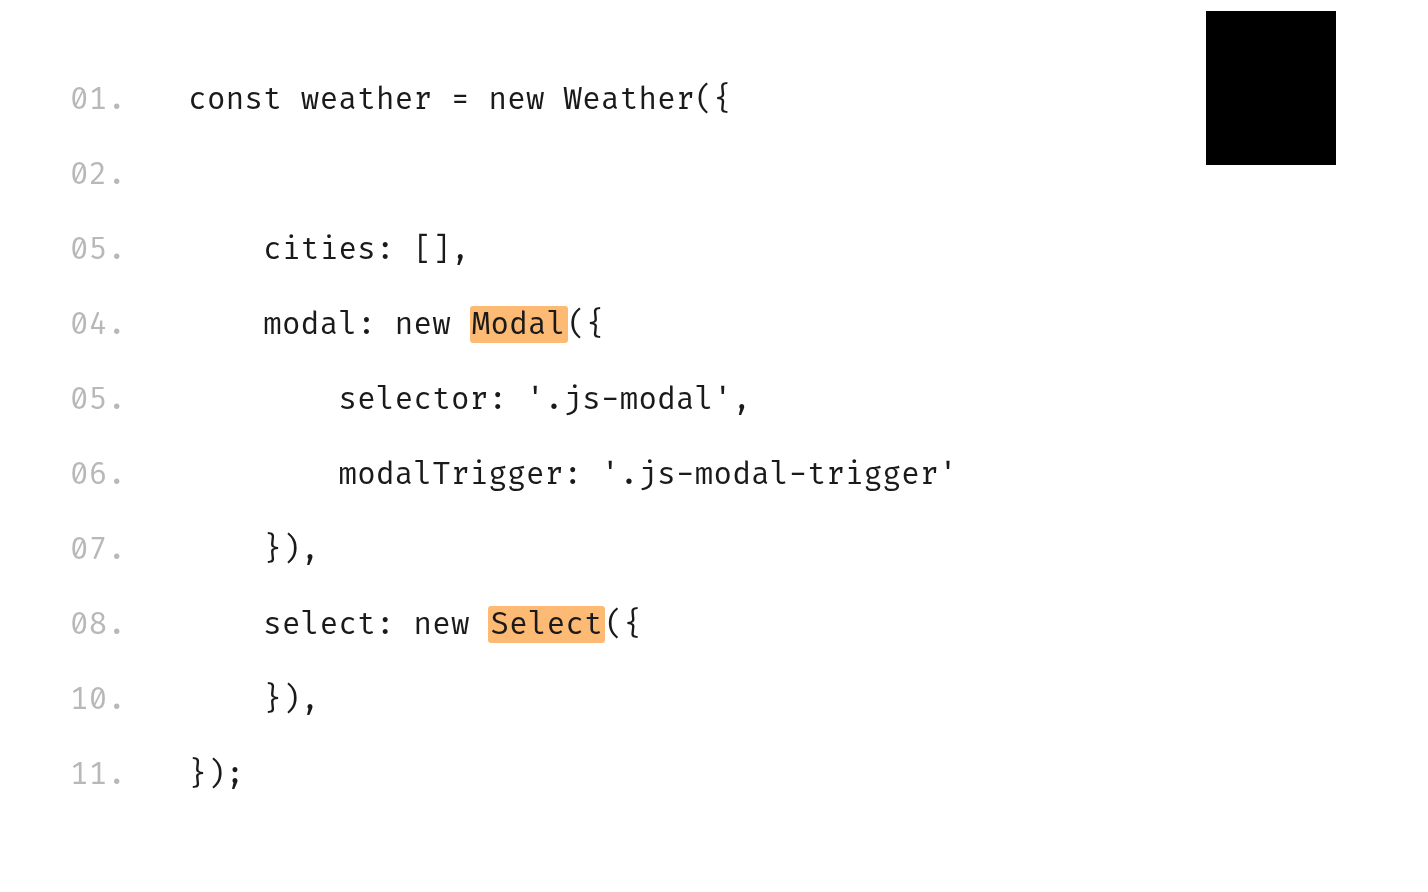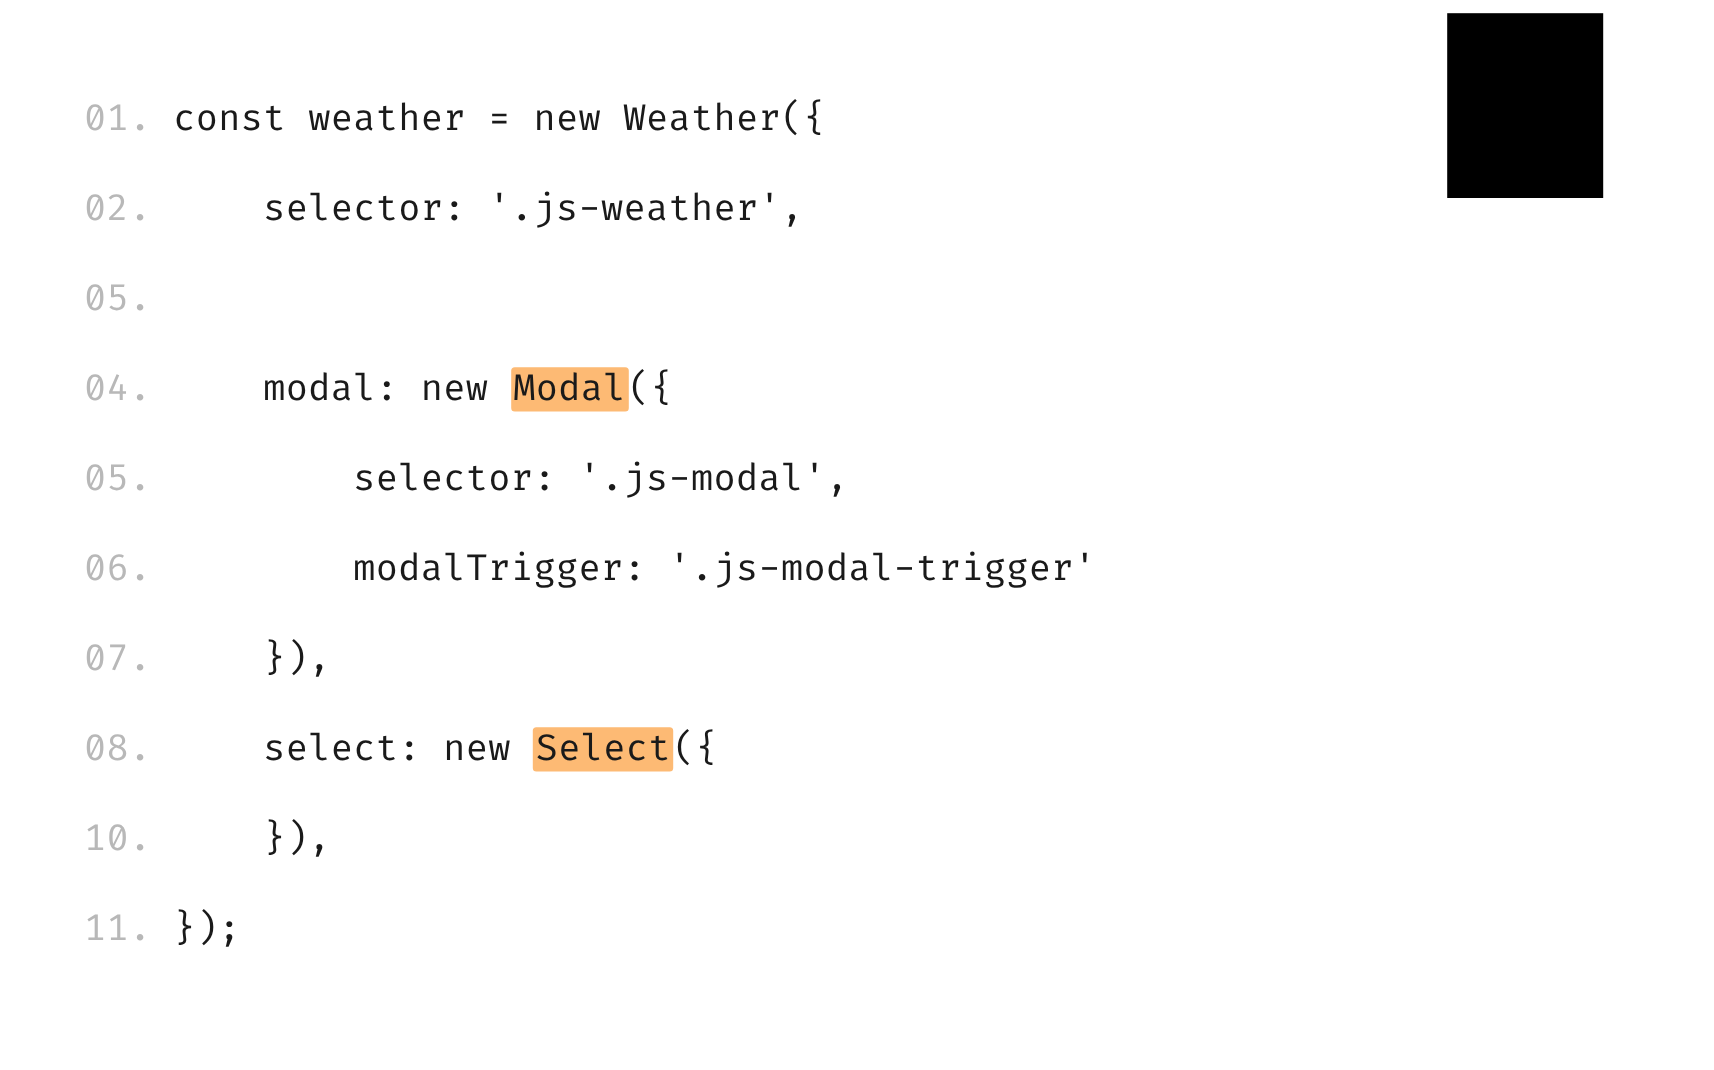--- a/index.html
+++ b/index.html
@@ -30,20 +30,21 @@
       color: #b8b8b8;
       margin-right: 18px;
       font-weight: 400;
       min-width: 56px;
       text-align: left;
     }
     .code-content {
       color: #1a1a1a;
       white-space: pre;
       font-weight: 400;
+      margin-left: 44px;
     }
     .highlight {
       background-color: #fdba74;
       border-radius: 3px;
       padding: 0 2px;
     }
     .black-box {
       position: absolute;
       top: 11px;
       right: 92px;
@@ -55,24 +56,24 @@
 </head>
 <body>
 
 <div class="code-container">
   <div class="code-line">
     <span class="line-number">01.</span>
     <span class="code-content"><span>const weather = new Weather({</span></span>
   </div>
   <div class="code-line">
     <span class="line-number">02.</span>
-    <span class="code-content"><span>    selector: '.js-weather',</span></span>
   </div>
   <div class="code-line">
     <span class="line-number">05.</span>
+    <span class="code-content"><span>    cities: [],</span></span>
   </div>
   <div class="code-line">
     <span class="line-number">04.</span>
     <span class="code-content"><span>    modal: new </span><span class="highlight">Modal</span><span>({</span></span>
   </div>
   <div class="code-line">
     <span class="line-number">05.</span>
     <span class="code-content"><span>        selector: '.js-modal',</span></span>
   </div>
   <div class="code-line">

